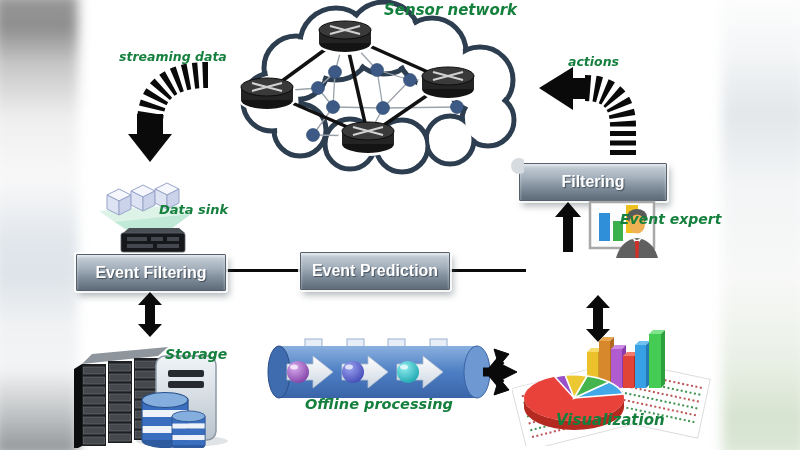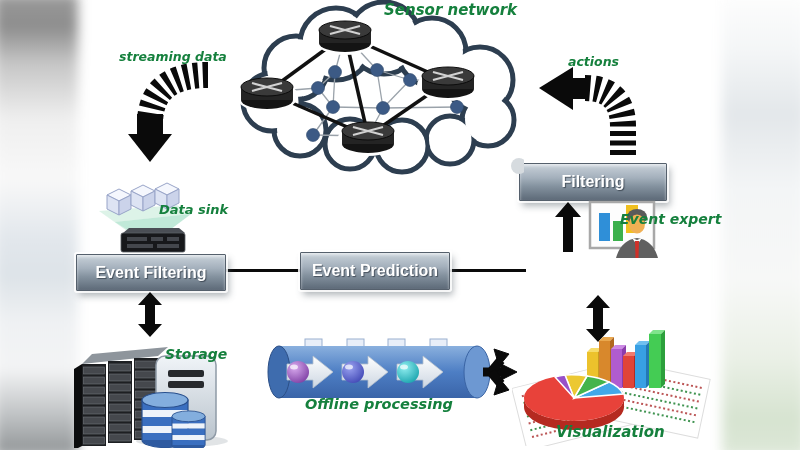--- a/index.html
+++ b/index.html
@@ -30,21 +30,21 @@
   
   .lbl{position:absolute;font-style:italic;font-weight:bold;color:#15803d;
        white-space:nowrap;z-index:6;}
   #lbl-sensor{left:384px;top:1px;font-size:15px;}
   #lbl-stream{left:119px;top:49px;font-size:12.5px;}
   #lbl-actions{left:568px;top:54px;font-size:12.5px;}
   #lbl-datasink{left:159px;top:202px;font-size:13px;}
   #lbl-expert{left:620px;top:211px;font-size:14px;}
   #lbl-storage{left:165px;top:334px;font-size:14px;margin-top:12px;}
   #lbl-offline{left:305px;top:396px;font-size:14.5px;}
-  #lbl-viz{left:556px;top:423px;font-size:15px;}
+  #lbl-viz{left:556px;top:411px;font-size:15px;}
   .icon{position:absolute;z-index:4;}
 </style>
 </head>
 <body>
 
 <div id="stage">
 
   <div id="edge-left" class="edge"></div>
   <div id="edge-right" class="edge"></div>
 

